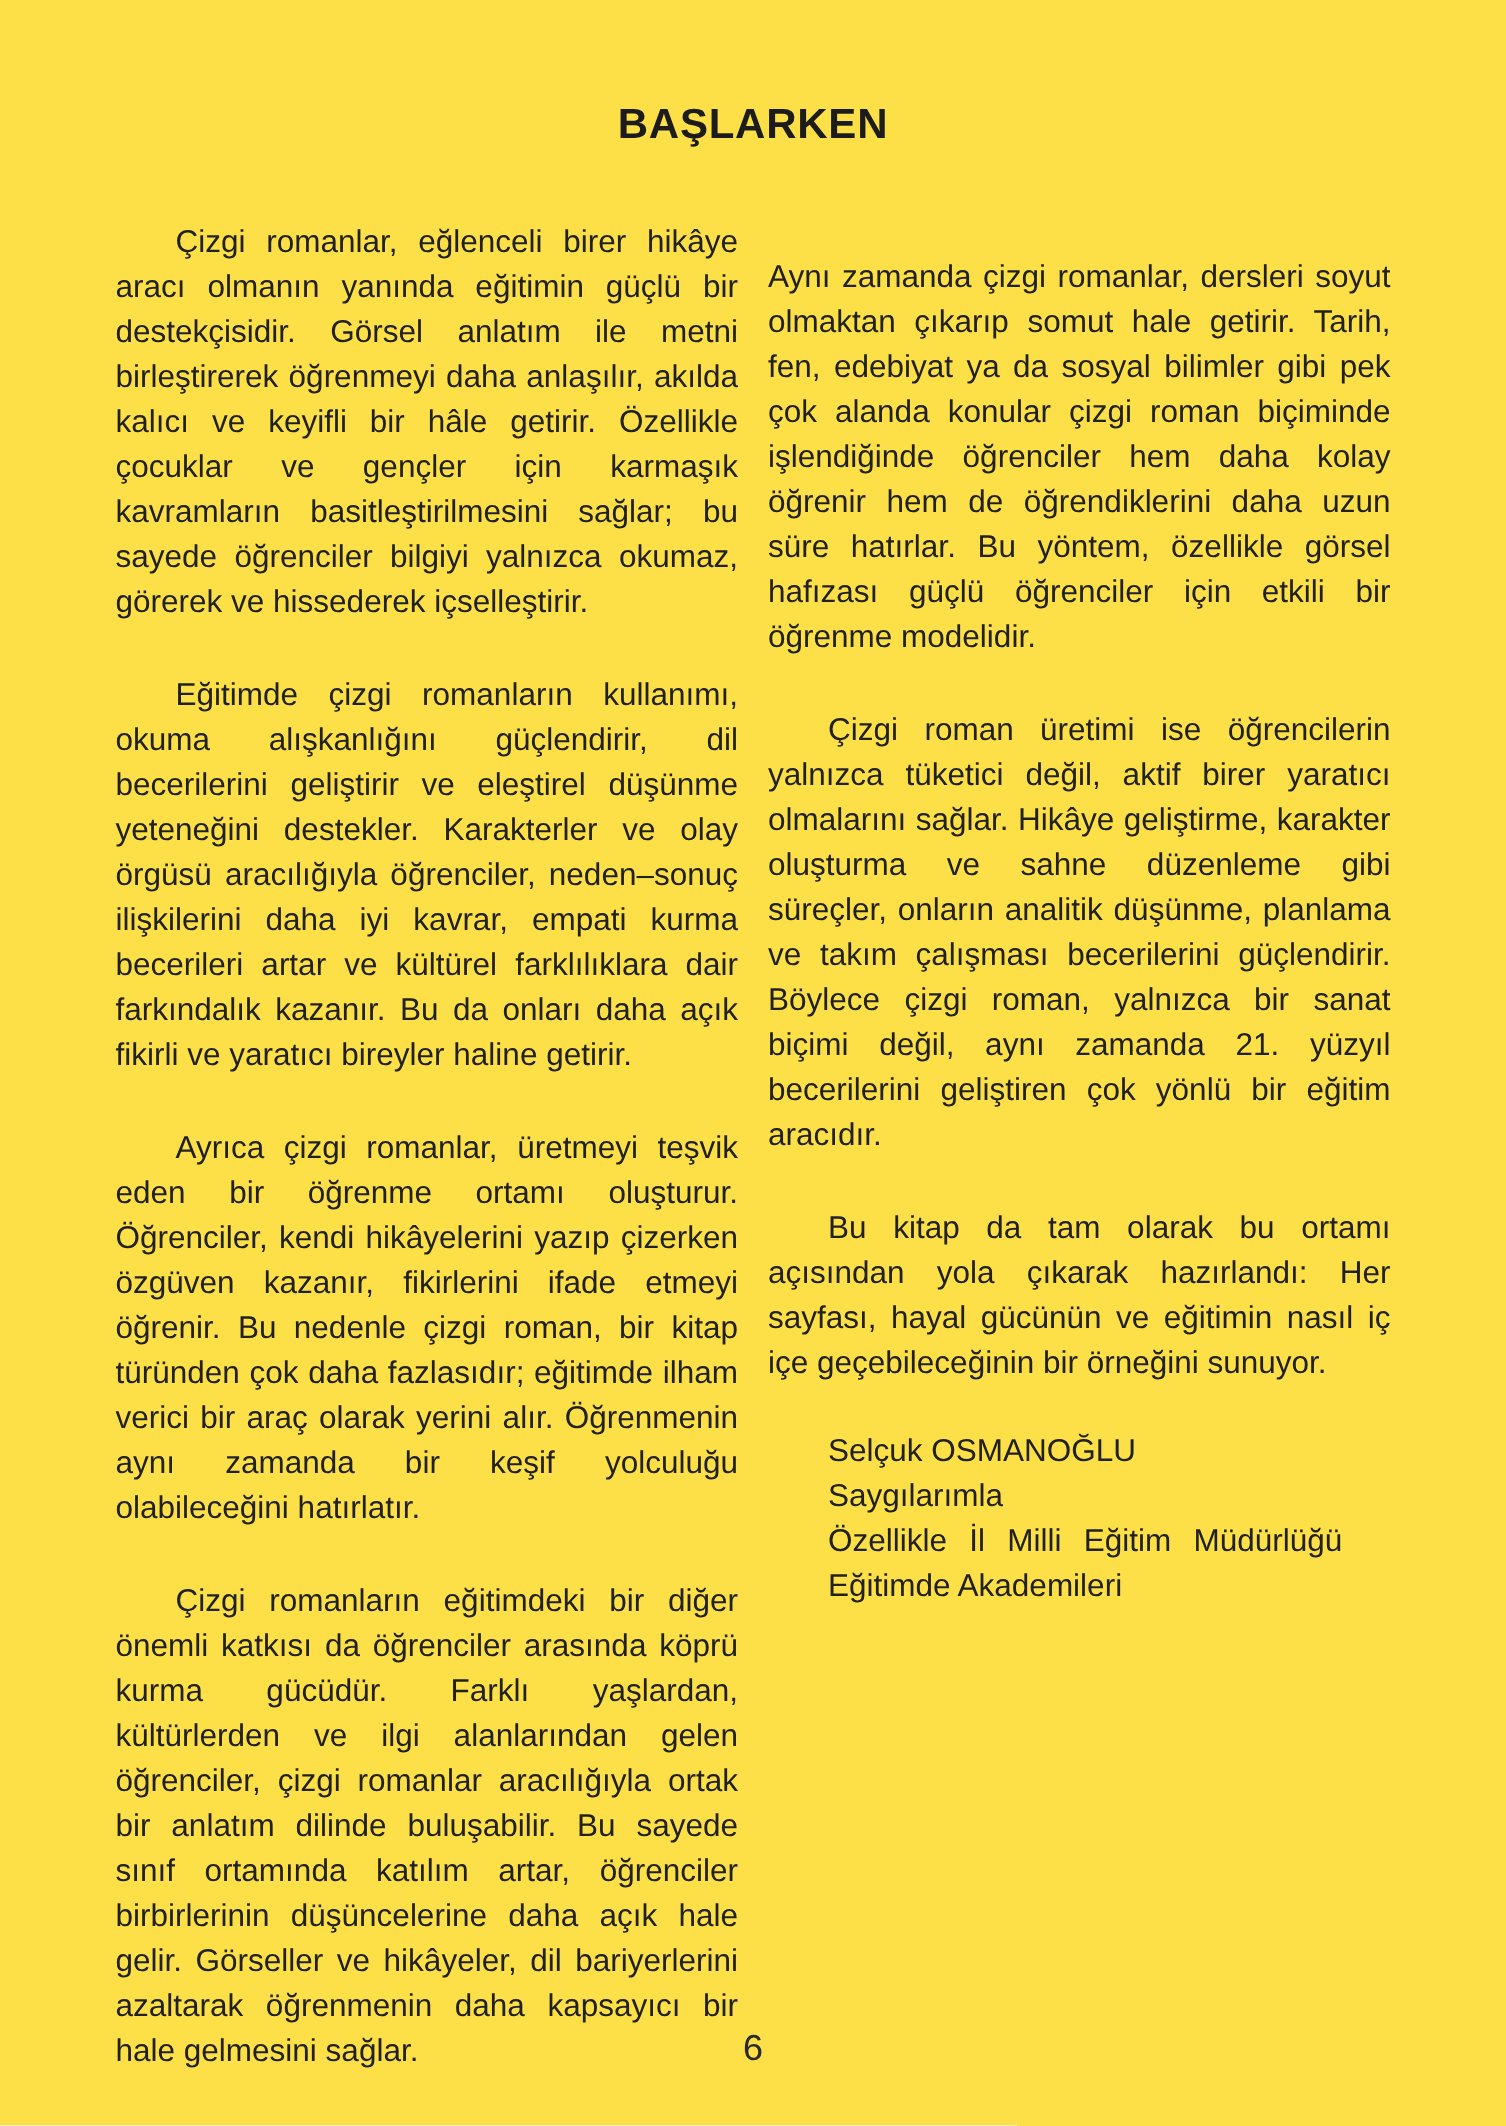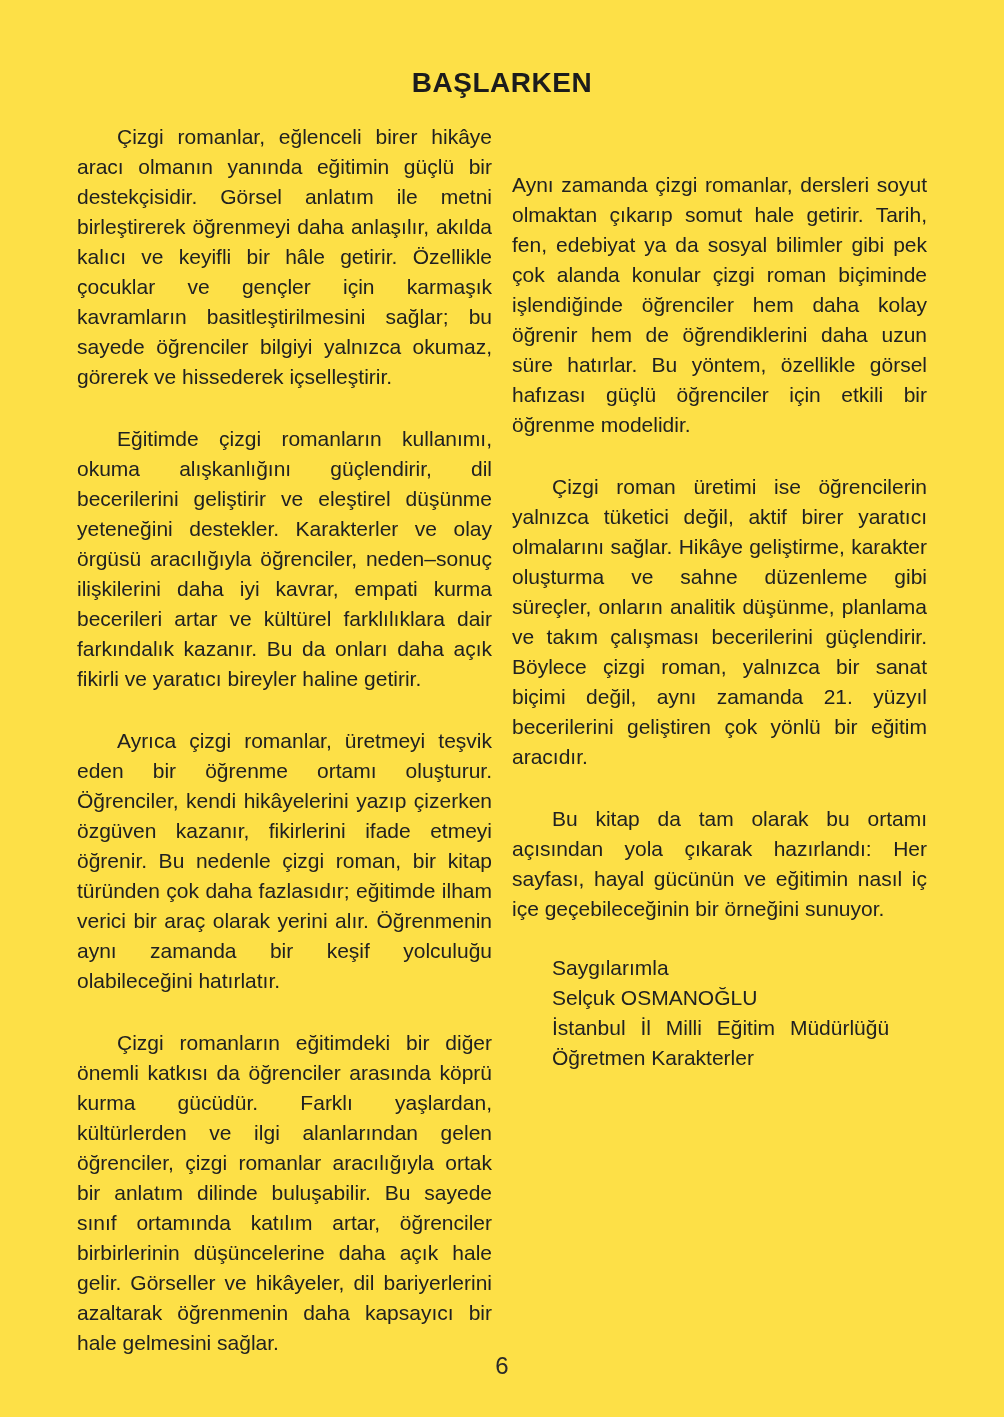--- a/index.html
+++ b/index.html
@@ -31,20 +31,21 @@
     display: flex;
     gap: 20px;
     margin: 22px 77px 0 77px;
   }
   .col {
     flex: 1 1 0;
     font-size: 21px;
     line-height: 30px;
     text-align: justify;
     color: #212121;
+    margin-top: 25px;
   }
   .col-right {
     margin-top: 48px;
   }
   .para {
     margin: 0;
   }
   .para + .para {
     margin-top: 32px;
   }
@@ -88,24 +89,24 @@
       <p class="para indent">Ayrıca çizgi romanlar, üretmeyi teşvik eden bir öğrenme ortamı oluşturur. Öğrenciler, kendi hikâyelerini yazıp çizerken özgüven kazanır, fikirlerini ifade etmeyi öğrenir. Bu nedenle çizgi roman, bir kitap türünden çok daha fazlasıdır; eğitimde ilham verici bir araç olarak yerini alır. Öğrenmenin aynı zamanda bir keşif yolculuğu olabileceğini hatırlatır.</p>
       <p class="para indent">Çizgi romanların eğitimdeki bir diğer önemli katkısı da öğrenciler arasında köprü kurma gücüdür. Farklı yaşlardan, kültürlerden ve ilgi alanlarından gelen öğrenciler, çizgi romanlar aracılığıyla ortak bir anlatım dilinde buluşabilir. Bu sayede sınıf ortamında katılım artar, öğrenciler birbirlerinin düşüncelerine daha açık hale gelir. Görseller ve hikâyeler, dil bariyerlerini azaltarak öğrenmenin daha kapsayıcı bir hale gelmesini sağlar.</p>
     </div>
 
     <div class="col col-right">
       <p class="para">Aynı zamanda çizgi romanlar, dersleri soyut olmaktan çıkarıp somut hale getirir. Tarih, fen, edebiyat ya da sosyal bilimler gibi pek çok alanda konular çizgi roman biçiminde işlendiğinde öğrenciler hem daha kolay öğrenir hem de öğrendiklerini daha uzun süre hatırlar. Bu yöntem, özellikle görsel hafızası güçlü öğrenciler için etkili bir öğrenme modelidir.</p>
       <p class="para indent">Çizgi roman üretimi ise öğrencilerin yalnızca tüketici değil, aktif birer yaratıcı olmalarını sağlar. Hikâye geliştirme, karakter oluşturma ve sahne düzenleme gibi süreçler, onların analitik düşünme, planlama ve takım çalışması becerilerini güçlendirir. Böylece çizgi roman, yalnızca bir sanat biçimi değil, aynı zamanda 21. yüzyıl becerilerini geliştiren çok yönlü bir eğitim aracıdır.</p>
       <p class="para indent">Bu kitap da tam olarak bu ortamı açısından yola çıkarak hazırlandı: Her sayfası, hayal gücünün ve eğitimin nasıl iç içe geçebileceğinin bir örneğini sunuyor.</p>
 
       <div class="signature">
+        <div class="sig-line">Selçuk OSMANOĞLU</div>
         <div class="sig-line">Saygılarımla</div>
-        <div class="sig-line">Selçuk OSMANOĞLU</div>
-        <div class="sig-line sig-stretch">İstanbul İl Milli Eğitim Müdürlüğü</div>
-        <div class="sig-line">Öğretmen Karakterler</div>
+        <div class="sig-line sig-stretch">Özellikle İl Milli Eğitim Müdürlüğü</div>
+        <div class="sig-line">Eğitimde Akademileri</div>
       </div>
     </div>
 
   </div>
 
   <div class="page-number">6</div>
 
 </div>
 
 </body></html>

